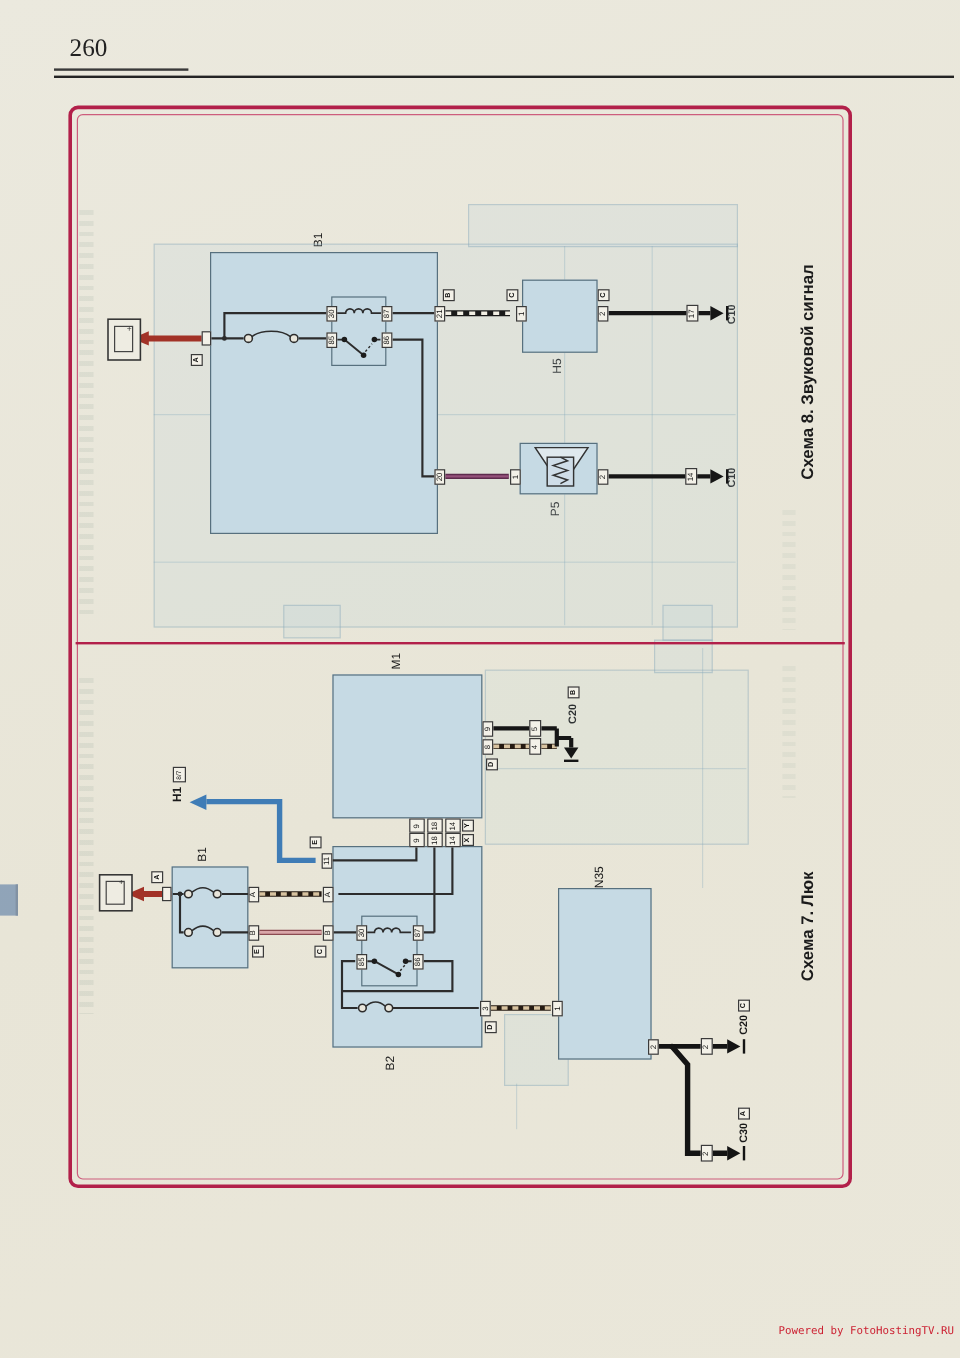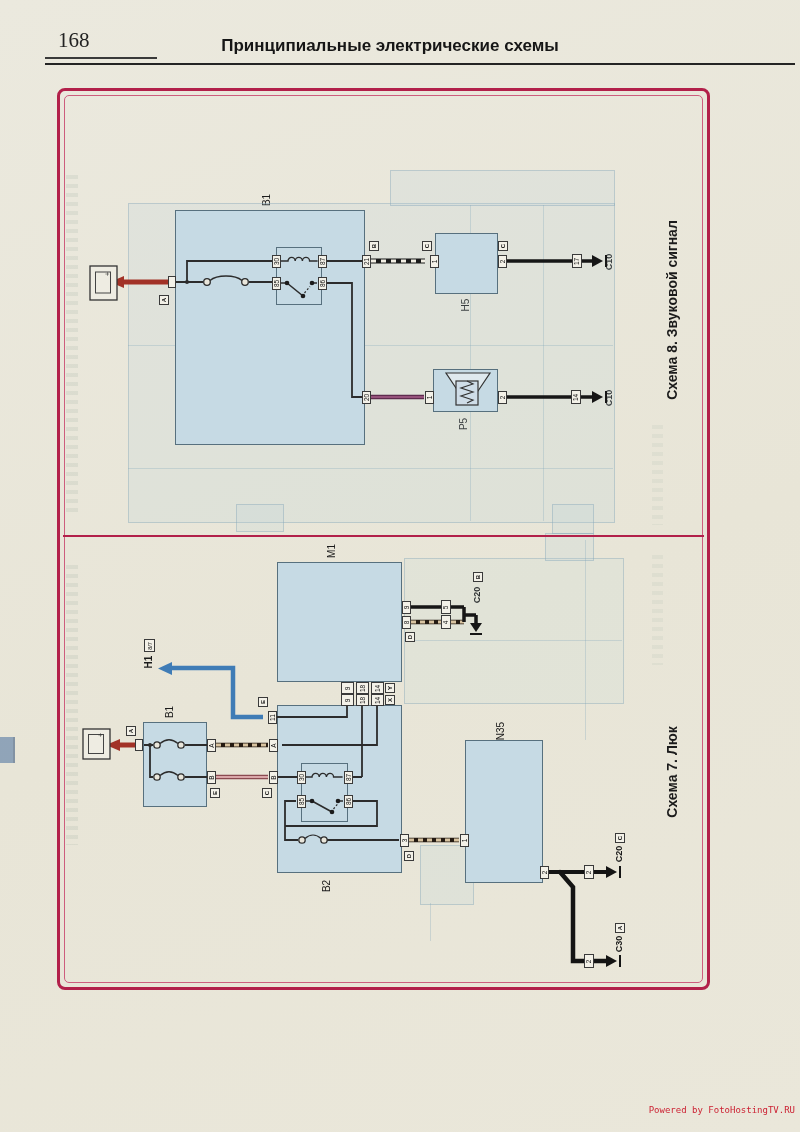--- a/index.html
+++ b/index.html
@@ -40,22 +40,21 @@
   .watermark{position:absolute;left:540px;top:1105px;width:255px;text-align:right;
       font-family:"DejaVu Sans Mono",monospace;font-size:9px;color:#cc2233;}
   .blotch{position:absolute;left:0;top:737px;width:13px;height:26px;background:#4a6fa0;
       opacity:.55;border-right:2px solid #2f4f7a;z-index:2;}
 </style>
 </head>
 <body>
 
 <div class="page">
 
-  <div class="hdr-num">168</div>
-  <div class="hdr-title">Принципиальные электрические схемы</div>
+  <div class="hdr-num">260</div>
   <div class="hline1"></div>
   <div class="hline2"></div>
 
   <div class="gbox" style="left:128px;top:203px;width:485px;height:318px;"></div>
   <div class="gbox" style="left:390px;top:170px;width:223px;height:34px;"></div>
   <div class="gbox" style="left:552px;top:504px;width:40px;height:28px;"></div>
   <div class="gbox" style="left:236px;top:504px;width:46px;height:26px;"></div>
   <div class="gbox" style="left:404px;top:558px;width:218px;height:144px;background:rgba(185,210,222,.12);"></div>
   <div class="gbox" style="left:545px;top:533px;width:47px;height:26px;"></div>
   <div class="gbox" style="left:420px;top:845px;width:52px;height:58px;"></div>

